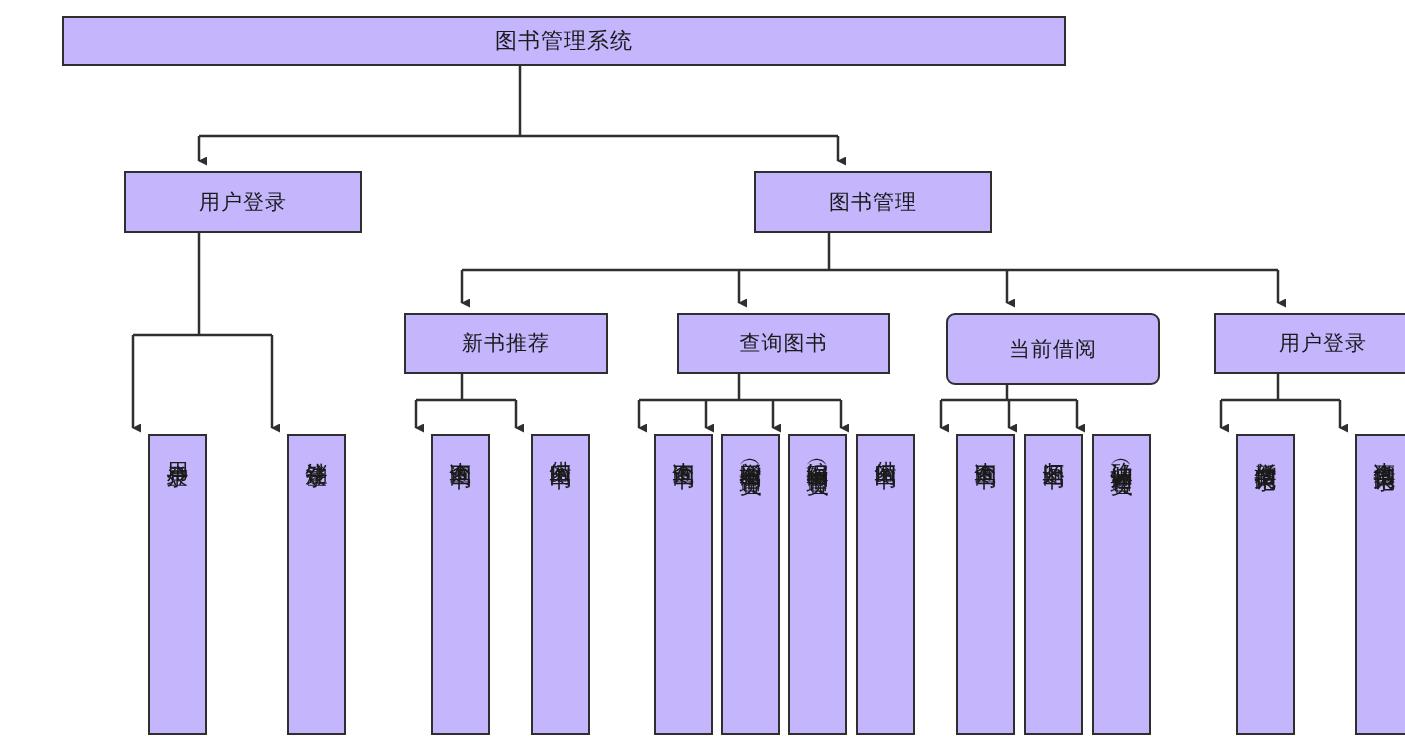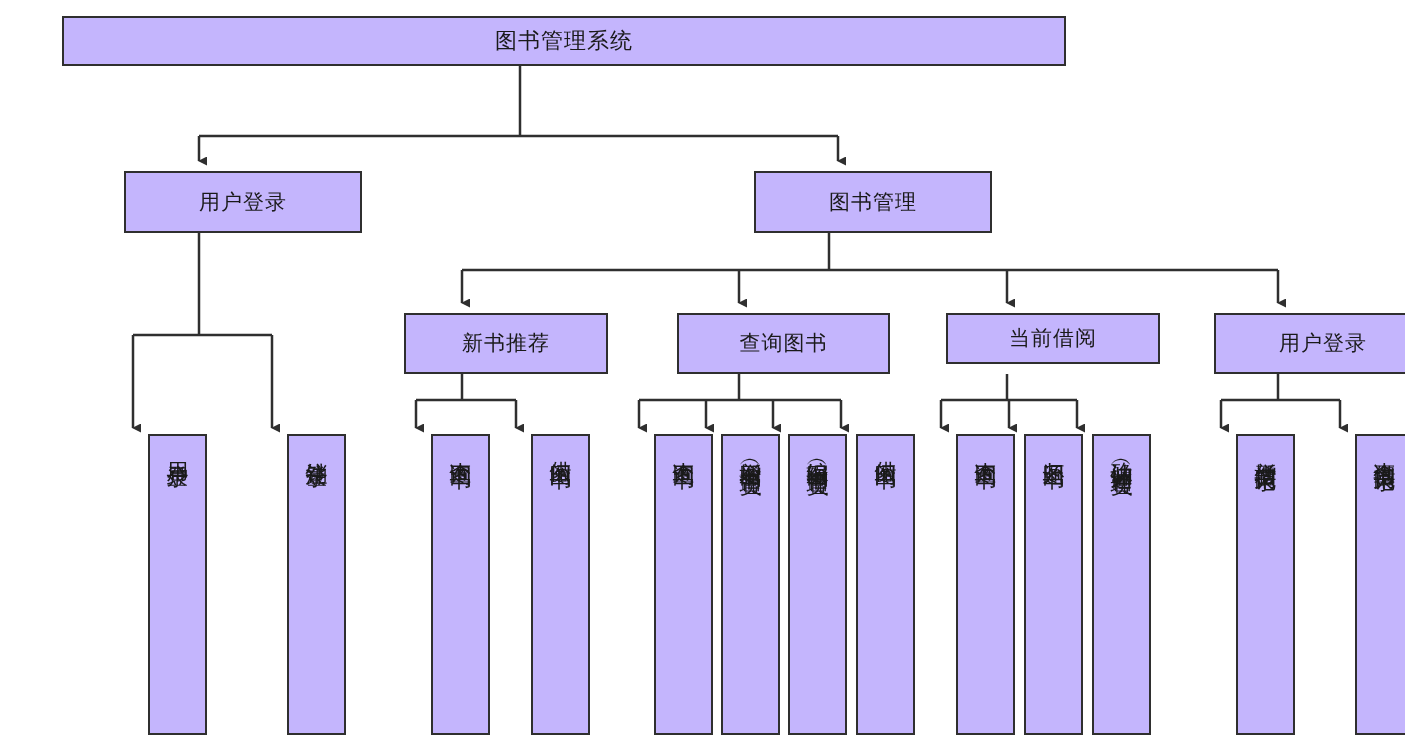--- a/index.html
+++ b/index.html
@@ -134,21 +134,21 @@
   <div class="node horizontal" style="left:360px; top:313px; width:204px; height:61px;">
     <span class="node-label">新书推荐</span>
   </div>
 
   <div class="node horizontal" style="left:710px; top:171px; width:238px; height:62px;">
     <span class="node-label">图书管理</span>
   </div>
   <div class="node horizontal" style="left:633px; top:313px; width:213px; height:61px;">
     <span class="node-label">查询图书</span>
   </div>
-  <div class="node horizontal" style="left:902px; top:313px; width:214px; height:51px;">
+  <div class="node horizontal" style="left:902px; top:313px; width:214px; height:72px;border-radius:9px;">
     <span class="node-label">当前借阅</span>
   </div>
   <div class="node horizontal" style="left:1170px; top:313px; width:218px; height:61px;">
     <span class="node-label">用户登录</span>
   </div>
 
   <div class="node vertical" style="left:104px; top:434px; width:59px; height:301px;">
     <span class="node-label">用户登录</span>
   </div>
   <div class="node vertical" style="left:243px; top:434px; width:59px; height:301px;">

